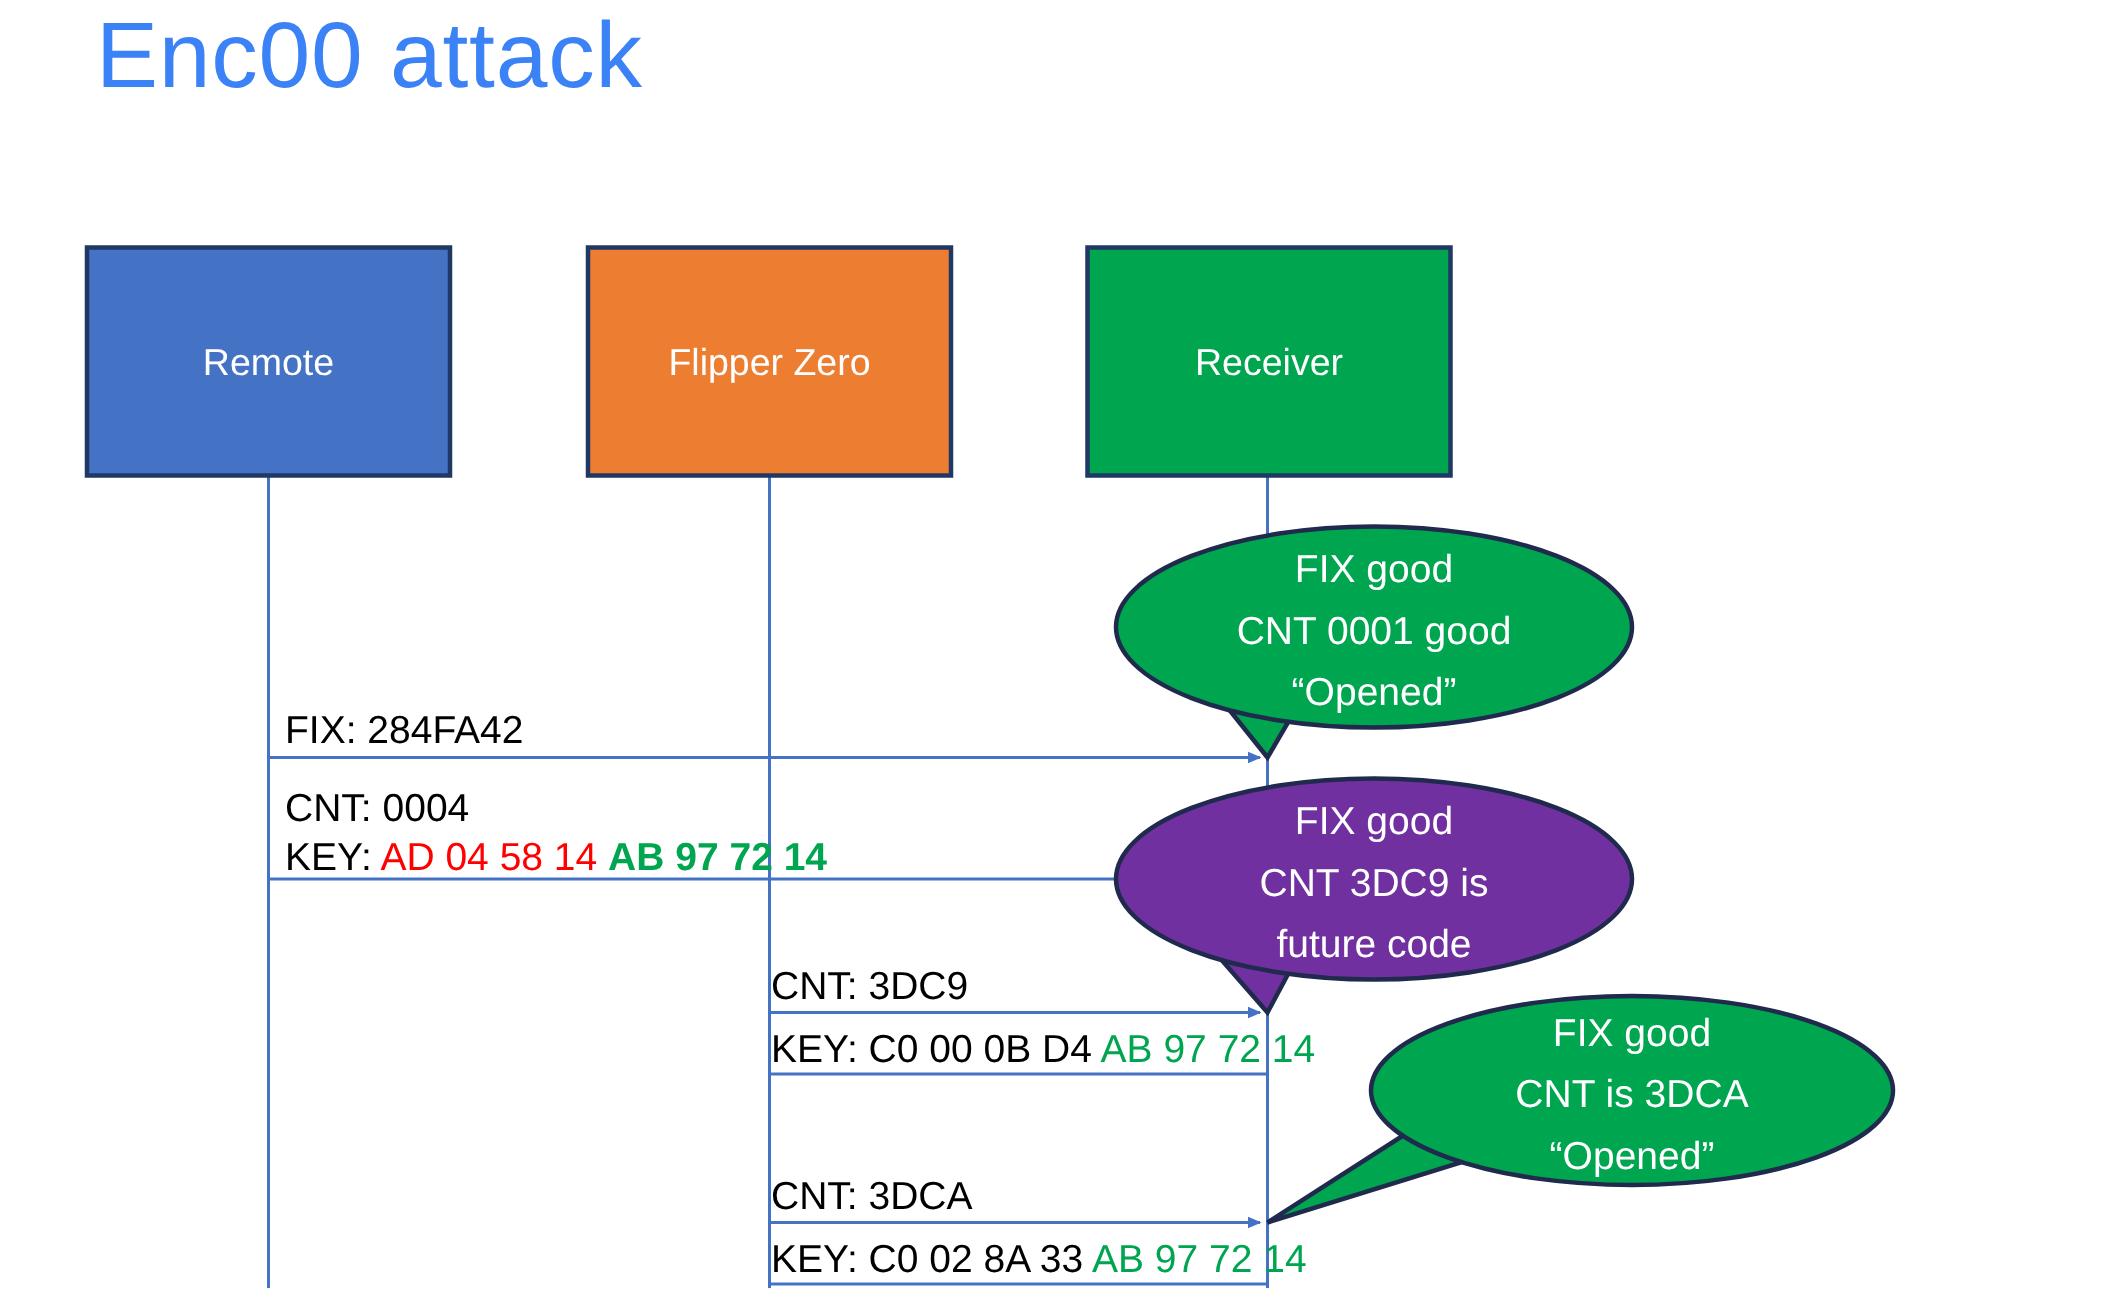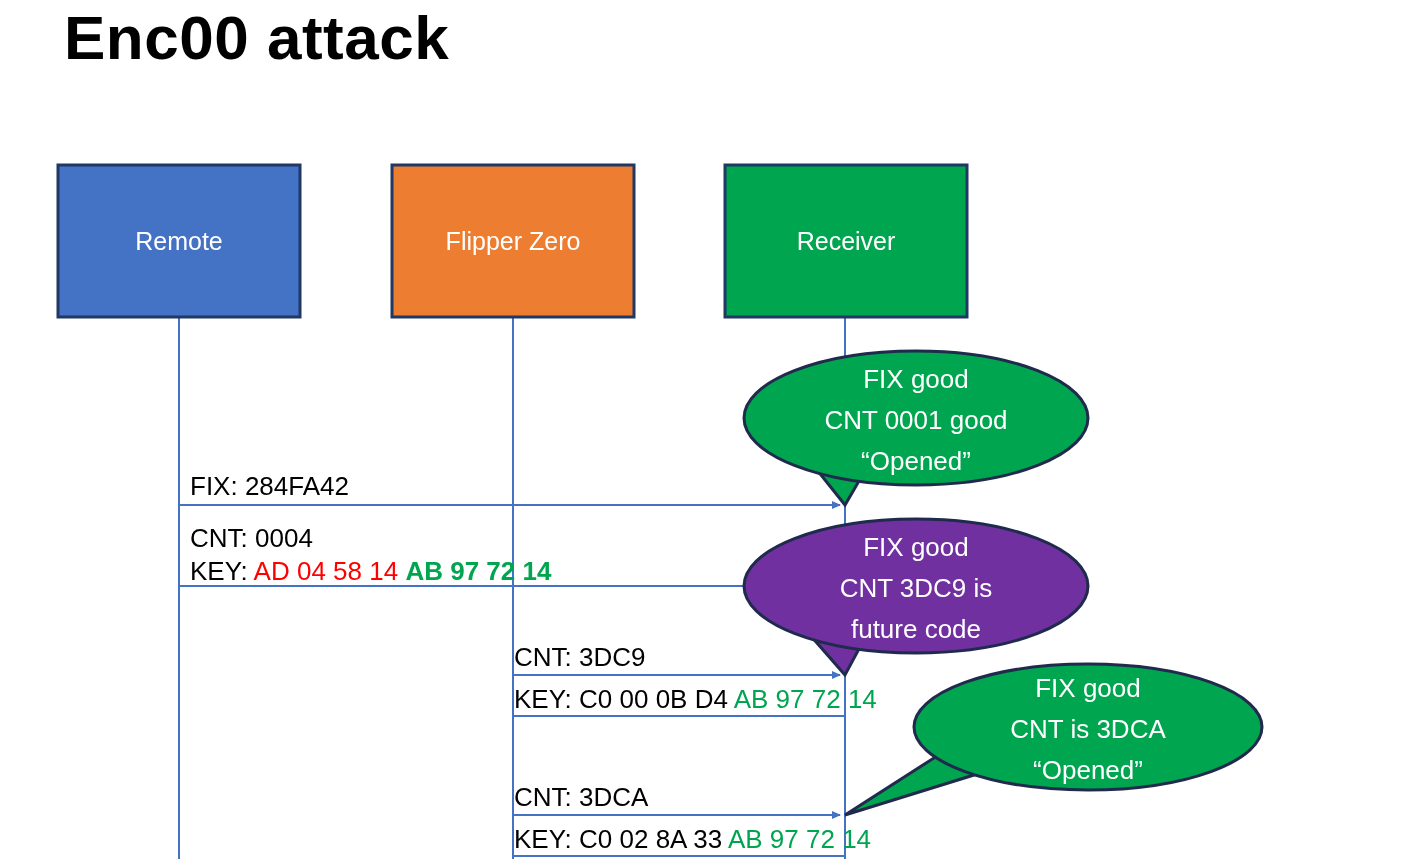--- a/index.html
+++ b/index.html
@@ -22,22 +22,22 @@
     left: 0;
     top: 0;
     width: 1408px;
     height: 859px;
   }
   .slide-title {
     position: absolute;
     left: 64px;
     top: 2px;
     font-size: 62px;
-    font-weight: 700;
-    color: #000000;
+    font-weight: 400;
+    color: #3b82f6;
     letter-spacing: 0.5px;
     white-space: nowrap;
   }
   .actor-label {
     font-family: "Liberation Sans", sans-serif;
     font-size: 25px;
     fill: #ffffff;
   }
   .callout-text {
     font-family: "Liberation Sans", sans-serif;

